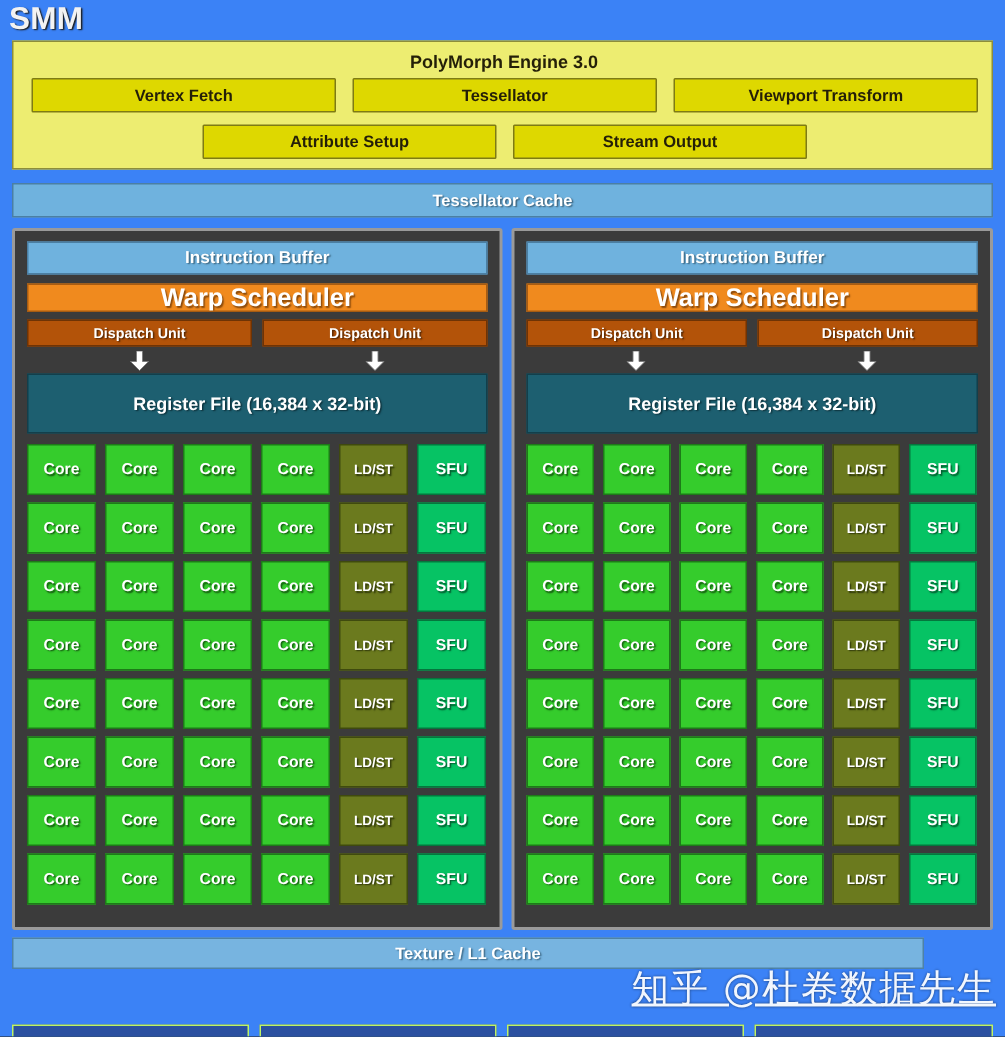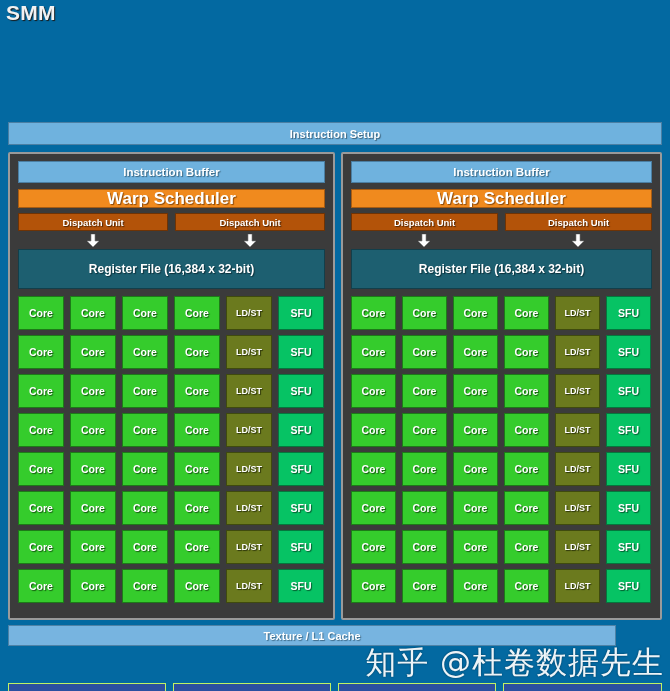--- a/index.html
+++ b/index.html
@@ -7,21 +7,21 @@
     padding: 0;
     background: #2b2b2b;
   }
   body {
     font-family: "Liberation Sans", sans-serif;
   }
   #smm-root {
     position: relative;
     width: 670px;
     height: 691px;
-    background: #0369a1;
+    background: #3b82f6;
     overflow: hidden;
     box-sizing: border-box;
   }
 
   
   .smm-title {
     position: absolute;
     left: 6px;
     top: 1px;
     font-size: 21px;
@@ -161,40 +161,51 @@
     font-size: 11px;
     text-shadow: 1px 1px 1px #10224b;
     margin-top: 32px;
   }
 
   
   .watermark {
     position: absolute;
     right: 6px;
     top: 642px;
-    font-size: 31px;
+    font-size: 25px;
     font-weight: normal;
     color: #ffffff;
     opacity: 0.93;
     text-shadow: 0 0 2px rgba(0,0,0,0.55);
     letter-spacing: 1px;
     white-space: nowrap;
     pointer-events: none;
     font-family: "DejaVu Sans", sans-serif;
+    text-decoration: underline;
   }
 </style>
 </head>
 <body>
 
 <div id="smm-root">
 
   <div class="smm-title">SMM</div>
 
-
-  <div class="bx icache" style="left:8px; top:122px; width:654px; height:23px;">Instruction Setup</div>
+  <div class="polymorph-panel">
+    <div class="polymorph-title">PolyMorph Engine 3.0</div>
+
+    <div class="bx pm-btn" style="left:12px;  top:24px; width:203px; height:23px;">Vertex Fetch</div>
+    <div class="bx pm-btn" style="left:226px; top:24px; width:203px; height:23px;">Tessellator</div>
+    <div class="bx pm-btn" style="left:440px; top:24px; width:203px; height:23px;">Viewport Transform</div>
+
+    <div class="bx pm-btn" style="left:126px; top:55px; width:196px; height:23px;">Attribute Setup</div>
+    <div class="bx pm-btn" style="left:333px; top:55px; width:196px; height:23px;">Stream Output</div>
+  </div>
+
+  <div class="bx icache" style="left:8px; top:122px; width:654px; height:23px;">Tessellator Cache</div>
 
   <div class="pblock" style="left:8px; top:152px; width:327px; height:468px;">
 
     <div class="bx ibuffer" style="left:8px; top:7px; width:307px; height:22px;">Instruction Buffer</div>
 
     <div class="bx warpsched" style="left:8px; top:35px; width:307px; height:19px;">Warp Scheduler</div>
 
     <div class="bx dispatch" style="left:8px; top:59px; width:150px; height:18px;">Dispatch Unit</div>
     <div class="bx dispatch" style="left:165px; top:59px; width:150px; height:18px;">Dispatch Unit</div>
 

